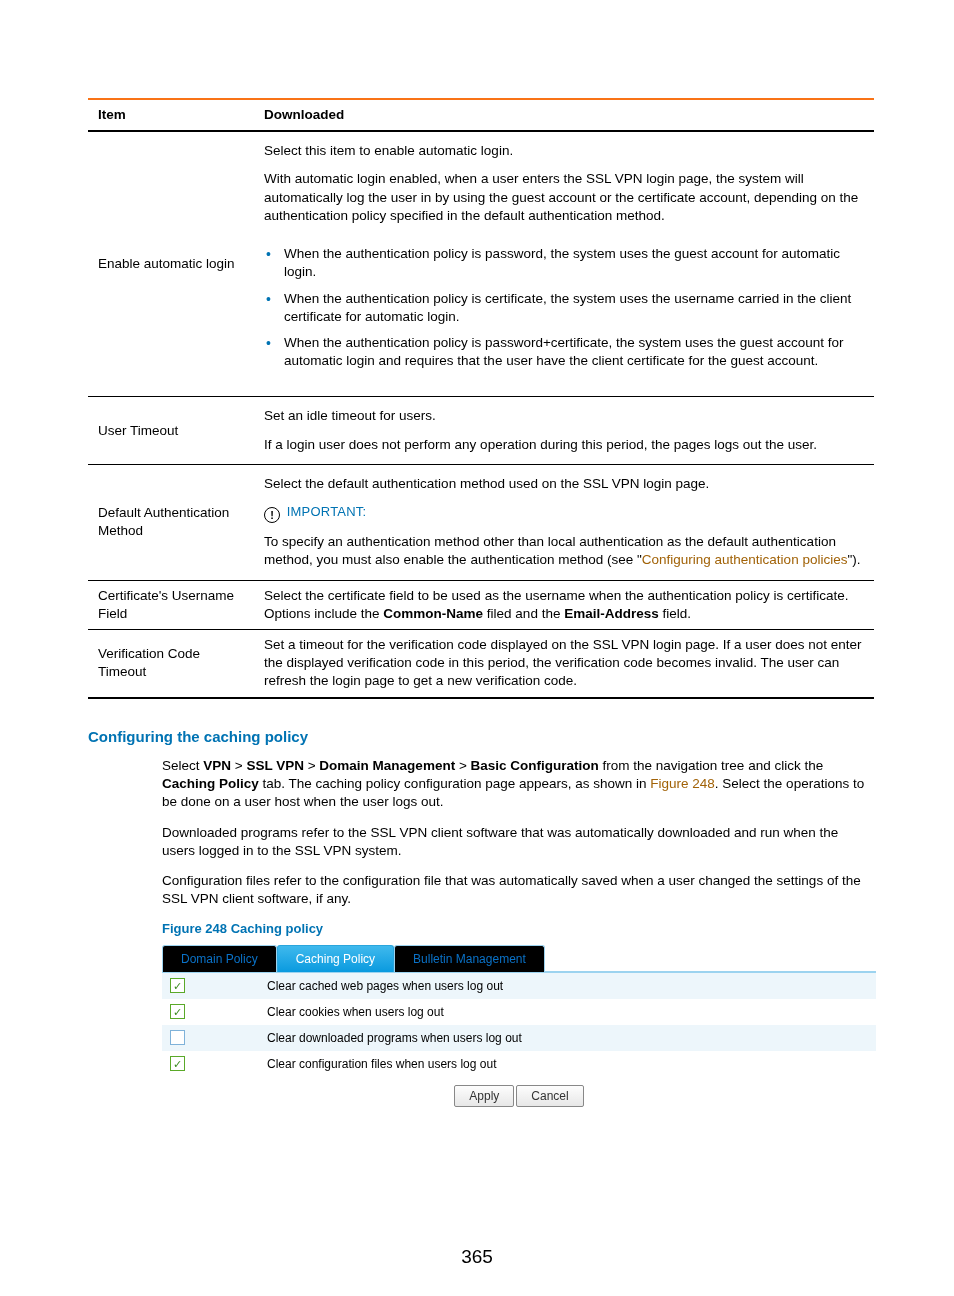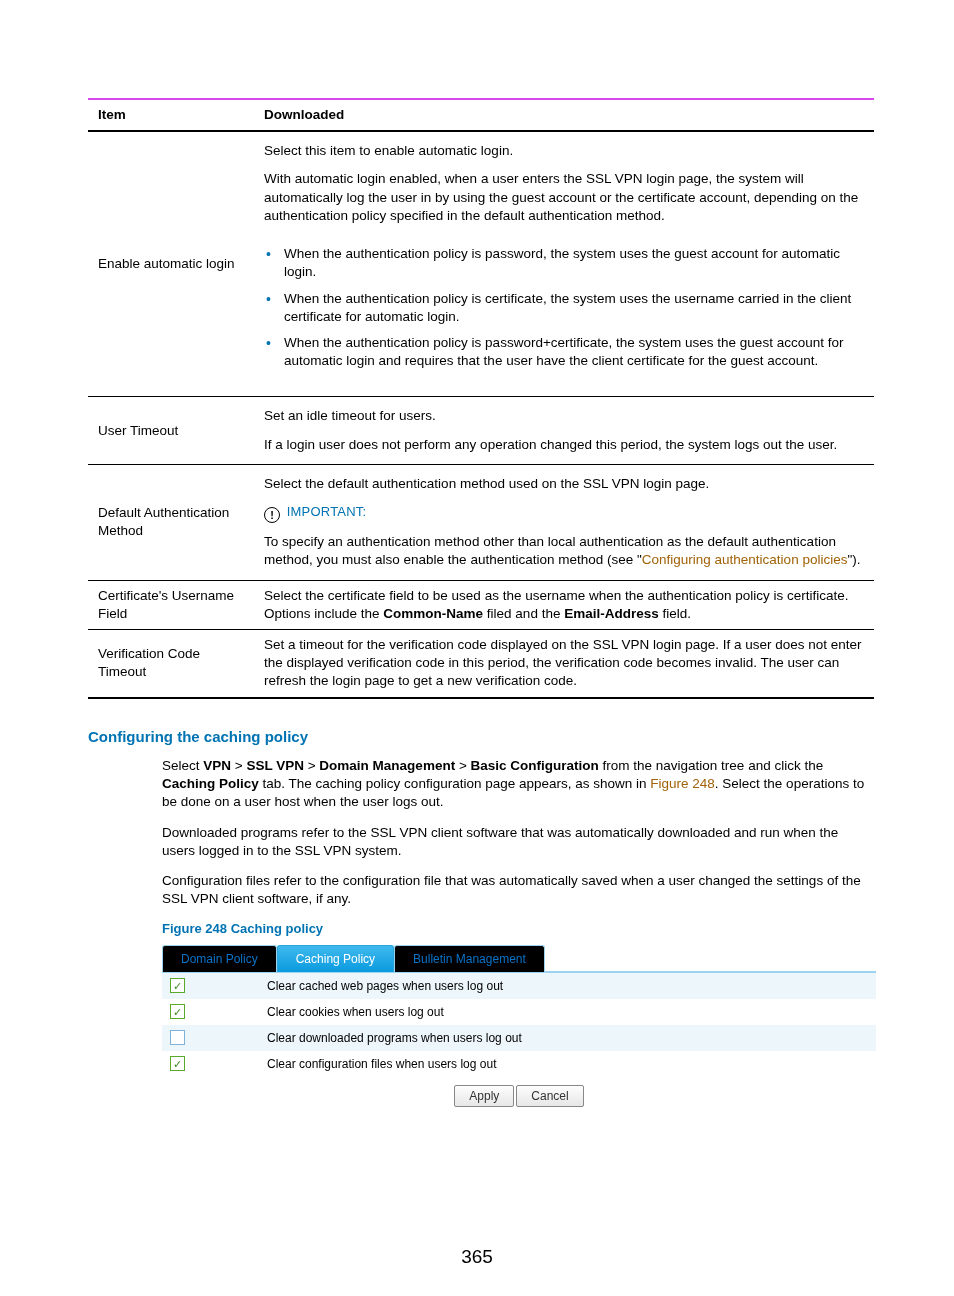--- a/index.html
+++ b/index.html
@@ -15,21 +15,21 @@
     line-height: 1.35;
   }
   .page {
     box-sizing: border-box;
     padding: 98px 80px 0 88px;
     width: 954px;
   }
   table.desc {
     border-collapse: collapse;
     width: 100%;
-    border-top: 2px solid #d946ef;
+    border-top: 2px solid #f97316;
     border-bottom: 2px solid #000;
   }
   table.desc th {
     text-align: left;
     font-weight: bold;
     padding: 6px 8px;
     border-bottom: 2px solid #000;
     vertical-align: top;
   }
   table.desc th.item { width: 150px; padding-left: 10px;}
@@ -189,21 +189,21 @@
             <li>When the authentication policy is password, the system uses the guest account for automatic login.</li>
             <li>When the authentication policy is certificate, the system uses the username carried in the client certificate for automatic login.</li>
             <li>When the authentication policy is password+certificate, the system uses the guest account for automatic login and requires that the user have the client certificate for the guest account.</li>
           </ul>
         </td>
       </tr>
       <tr>
         <td class="item">User Timeout</td>
         <td>
           <p>Set an idle timeout for users.</p>
-          <p style="margin-bottom:4px">If a login user does not perform any operation changed this period, the system logs out the user.</p>
+          <p style="margin-bottom:4px">If a login user does not perform any operation during this period, the pages logs out the user.</p>
         </td>
       </tr>
       <tr>
         <td class="item">Default Authentication Method</td>
         <td>
           <p>Select the default authentication method used on the SSL VPN login page.</p>
           <p>
             <span class="important-icon">!</span>
             <span class="important-label">IMPORTANT:</span>
           </p>

